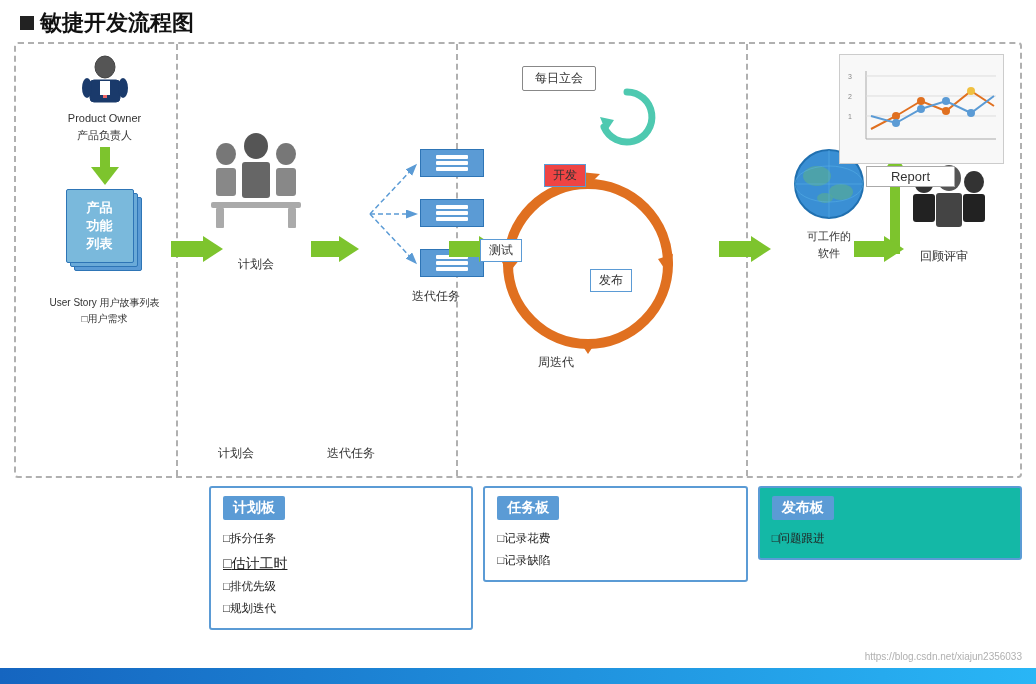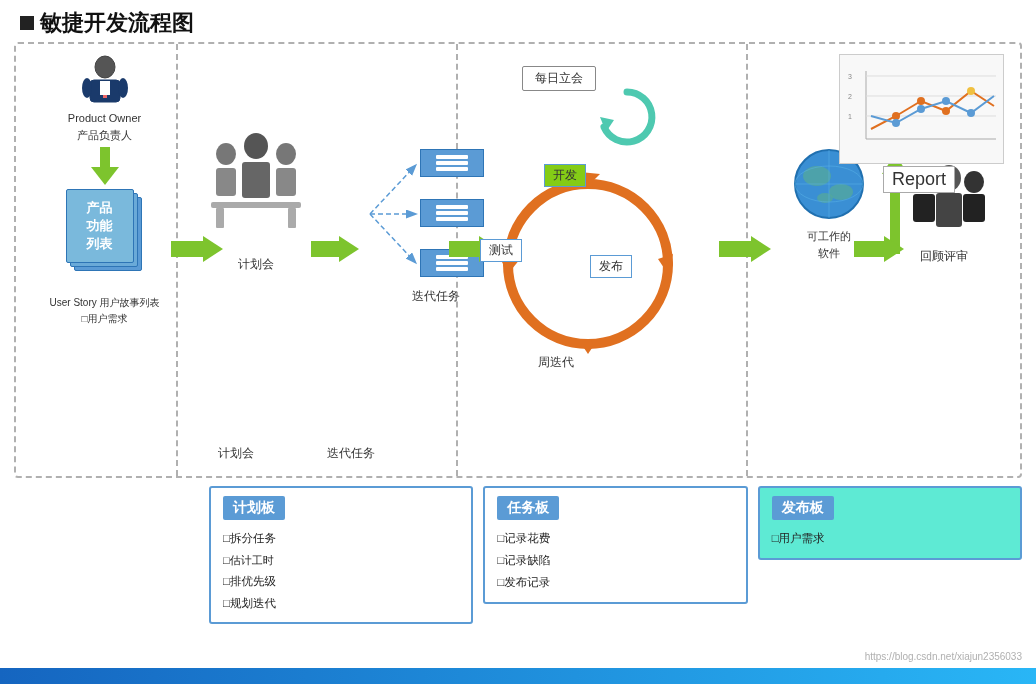--- a/index.html
+++ b/index.html
@@ -158,23 +158,23 @@
       <path d="M200,130 A80,80 0 0,1 120,210" fill="none" stroke="#e07020" stroke-width="10" stroke-linecap="round"></path>
       <polygon points="110,205 120,220 130,205" fill="#e07020"></polygon>
 
       <path d="M120,210 A80,80 0 0,1 40,130" fill="none" stroke="#e07020" stroke-width="10" stroke-linecap="round"></path>
       <polygon points="30,120 40,140 52,125" fill="#e07020"></polygon>
 
       <path d="M40,130 A80,80 0 0,1 120,50" fill="none" stroke="#e07020" stroke-width="10" stroke-linecap="round"></path>
       <polygon points="112,38 122,50 132,40" fill="#e07020"></polygon>
     </svg>
 
-    <div style="position:absolute; left:528px; top:120px; background:#84cc16; border:1px solid #5b9bd5; padding:2px 8px; font-size:12px; font-family:'Microsoft YaHei',SimHei,Arial,sans-serif; color:#333;">开发</div>
+    <div style="position:absolute; left:528px; top:120px; background:#ef4444; border:1px solid #5b9bd5; padding:2px 8px; font-size:12px; font-family:'Microsoft YaHei',SimHei,Arial,sans-serif; color:#333;">开发</div>
     <div style="position:absolute; left:464px; top:195px; background:white; border:1px solid #5b9bd5; padding:2px 8px; font-size:12px; font-family:'Microsoft YaHei',SimHei,Arial,sans-serif; color:#333;">测试</div>
-    <div style="position:absolute; left:574px; top:211px; background:white; border:1px solid #5b9bd5; padding:2px 8px; font-size:12px; font-family:'Microsoft YaHei',SimHei,Arial,sans-serif; color:#333;">发布</div>
+    <div style="position:absolute; left:574px; top:225px; background:white; border:1px solid #5b9bd5; padding:2px 8px; font-size:12px; font-family:'Microsoft YaHei',SimHei,Arial,sans-serif; color:#333;">发布</div>
     <div style="position:absolute; left:522px; top:310px; font-size:12px; color:#333; font-family:'Microsoft YaHei',SimHei,Arial,sans-serif;">周迭代</div>
 
     <div style="position:absolute; left:703px; top:192px; display:flex; align-items:center;">
       <div style="width:32px; height:16px; background:#7dc42d;"></div>
       <div style="width:0; height:0; border-top:13px solid transparent; border-bottom:13px solid transparent; border-left:20px solid #7dc42d;"></div>
     </div>
 
     <div style="position:absolute; left:768px; top:100px; width:90px; display:flex; flex-direction:column; align-items:center;">
       <svg width="80" height="80" viewBox="0 0 80 80">
         <circle cx="40" cy="40" r="34" fill="#3a8fd4" stroke="#2070b0" stroke-width="2"></circle>
@@ -237,52 +237,51 @@
         <circle cx="50" cy="62" r="4" fill="#5b9bd5"></circle>
         <circle cx="75" cy="48" r="4" fill="#5b9bd5"></circle>
         <circle cx="100" cy="40" r="4" fill="#5b9bd5"></circle>
         <circle cx="125" cy="52" r="4" fill="#5b9bd5"></circle>
 
         <text x="2" y="58" font-size="7" fill="#888">1</text>
         <text x="2" y="38" font-size="7" fill="#888">2</text>
         <text x="2" y="18" font-size="7" fill="#888">3</text>
       </svg>
     </div>
-    <div style="position:absolute; right:65px; top:122px; font-size:18px; font-family:Arial,sans-serif; color:#333; border:1px solid #aaa; padding:2px 8px; background:white;">Report</div>
+    <div style="position:absolute; right:65px; top:122px; font-size:13px; font-family:Arial,sans-serif; color:#333; border:1px solid #aaa; padding:2px 24px; background:white;">Report</div>
 
     <div style="position:absolute; bottom:14px; left:0; right:0; display:flex; font-family:'Microsoft YaHei',SimHei,Arial,sans-serif;">
       <div style="width:160px; text-align:center;"></div>
       <div style="width:120px; text-align:center; font-size:12px; color:#333;">计划会</div>
       <div style="width:110px; text-align:center; font-size:12px; color:#333;">迭代任务</div>
     </div>
 
   </div>
 
   <div style="display:flex; margin:8px 14px 0 14px; gap:0; font-family:'Microsoft YaHei',SimHei,Arial,sans-serif; align-items:flex-start;">
 
     <div style="width:195px; flex-shrink:0;"></div>
 
     <div style="flex:1; border:2px solid #5b9bd5; border-radius:3px; padding:8px 12px; background:white; margin-right:10px;">
       <div style="background:#5b9bd5; color:white; font-size:14px; font-weight:bold; padding:3px 10px; border-radius:2px; display:inline-block; margin-bottom:8px;">计划板</div>
       <div style="font-size:11.5px; color:#222; line-height:1.9;">□<span>拆分任务</span></div>
-      <div style="font-size:11px; color:#222; line-height:1.9;">□<span>估计工时</span></div>
+      <div style="font-size:14px; color:#222; line-height:1.9;text-decoration:underline;">□<span>估计工时</span></div>
       <div style="font-size:11.5px; color:#222; line-height:1.9;">□<span>排优先级</span></div>
       <div style="font-size:11.5px; color:#222; line-height:1.9;">□<span>规划迭代</span></div>
     </div>
 
     <div style="flex:1; border:2px solid #5b9bd5; border-radius:3px; padding:8px 12px; background:white; margin-right:10px;">
       <div style="background:#5b9bd5; color:white; font-size:14px; font-weight:bold; padding:3px 10px; border-radius:2px; display:inline-block; margin-bottom:8px;">任务板</div>
       <div style="font-size:11.5px; color:#222; line-height:1.9;">□<span>记录花费</span></div>
       <div style="font-size:11.5px; color:#222; line-height:1.9;">□<span>记录缺陷</span></div>
-      <div style="font-size:11.5px; color:#222; line-height:1.9;">□<span>发布记录</span></div>
-    </div>
-
-    <div style="flex:1; border:2px solid #5b9bd5; border-radius:3px; padding:8px 12px; background:#5eead4;">
+    </div>
+
+    <div style="flex:1; border:2px solid #5b9bd5; border-radius:3px; padding:8px 12px; background:#14b8a6;">
       <div style="background:#5b9bd5; color:white; font-size:14px; font-weight:bold; padding:3px 10px; border-radius:2px; display:inline-block; margin-bottom:8px;">发布板</div>
-      <div style="font-size:11.5px; color:#222; line-height:1.9;">□<span>用户需求</span></div>
+      <div style="font-size:11.5px; color:#222; line-height:1.9;">□<span>问题跟进</span></div>
     </div>
   </div>
 
   <div style="position:absolute; bottom:22px; right:14px; font-size:10px; color:#b0b0b0; font-family:Arial,sans-serif;">https://blog.csdn.net/xiajun2356033</div>
 
   <div style="position:absolute; bottom:0; left:0; right:0; height:16px; background:linear-gradient(to right, #1565c0, #29b6f6); border-radius:0;"></div>
 
 </div>
 
 </body></html>

